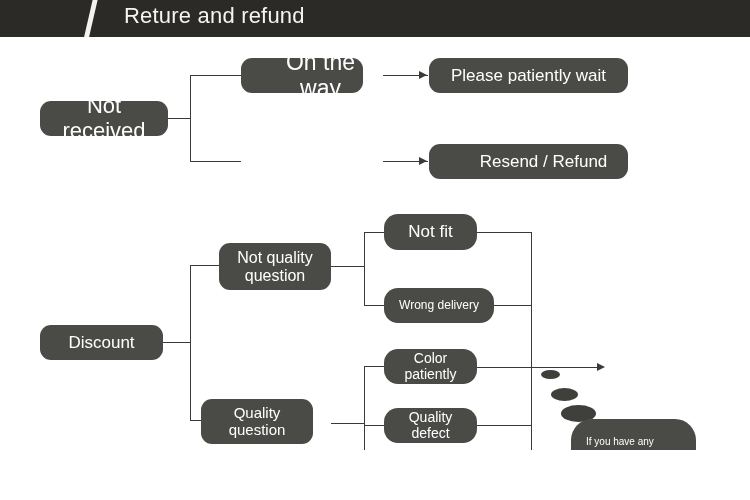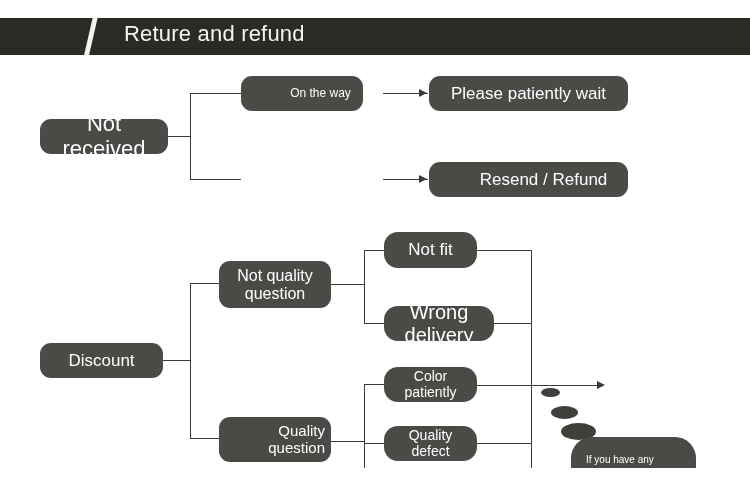--- a/index.html
+++ b/index.html
@@ -4,21 +4,21 @@
 <title>Return and refund flowchart</title>
 <style>
   html,body{margin:0;padding:0;}
   body{
     width:750px;height:500px;
     background:#ffffff;
     font-family:"Liberation Sans","DejaVu Sans",sans-serif;
     overflow:hidden;
     position:relative;
   }
-  #stage{position:relative;width:750px;height:450px;overflow:hidden;margin-top:18px;}
+  #stage{position:relative;width:750px;height:450px;overflow:hidden;}
 
   
   .header{
     position:absolute;left:0;top:0;width:750px;height:37px;
     background:#2b2a26;overflow:hidden;
   }
   .header-slash{
     position:absolute;left:88px;top:-4px;width:5px;height:48px;
     background:#f2f2ee;
     transform:skewX(-13deg);
@@ -89,48 +89,48 @@
   </div>
   <div class="header-rule"></div>
 
   <div class="node" style="left:40px;top:101px;width:128px;height:35px;font-size:22px;">Not received</div>
 
   <div class="ln h" style="left:168px;top:118px;width:23px;"></div>
   <div class="ln v" style="left:190px;top:75px;height:87px;"></div>
   <div class="ln h" style="left:190px;top:75px;width:51px;"></div>
   <div class="ln h" style="left:190px;top:161px;width:51px;"></div>
 
-  <div class="node" style="left:241px;top:58px;width:122px;height:35px;font-size:12px;padding-left:43px;">On the way</div>
+  <div class="node" style="left:241px;top:58px;width:122px;height:35px;font-size:23px;padding-left:43px;">On the way</div>
 
   <div class="ln h" style="left:383px;top:75px;width:45px;"></div>
   <div class="arrowhead" style="left:419px;top:71px;"></div>
   <div class="ln h" style="left:383px;top:161px;width:45px;"></div>
   <div class="arrowhead" style="left:419px;top:157px;"></div>
 
   <div class="node" style="left:429px;top:58px;width:199px;height:35px;font-size:17px;">Please patiently wait</div>
   <div class="node" style="left:429px;top:144px;width:199px;height:35px;font-size:17px;padding-left:36px;">Resend / Refund</div>
 
   <div class="node" style="left:40px;top:325px;width:123px;height:35px;font-size:17px;">Discount</div>
 
   <div class="ln h" style="left:163px;top:342px;width:28px;"></div>
   <div class="ln v" style="left:190px;top:265px;height:156px;"></div>
   <div class="ln h" style="left:190px;top:265px;width:29px;"></div>
   <div class="ln h" style="left:190px;top:420px;width:29px;"></div>
 
   <div class="node" style="left:219px;top:243px;width:112px;height:47px;font-size:16px;">Not quality
 question</div>
-  <div class="node" style="left:219px;top:399px;width:112px;height:45px;font-size:15px;text-align:right;">Quality question</div>
+  <div class="node" style="left:201px;top:399px;width:112px;height:45px;font-size:15px;">Quality question</div>
 
   <div class="ln h" style="left:331px;top:266px;width:33px;"></div>
   <div class="ln v" style="left:364px;top:232px;height:74px;"></div>
   <div class="ln h" style="left:364px;top:232px;width:20px;"></div>
   <div class="ln h" style="left:364px;top:305px;width:20px;"></div>
 
   <div class="node sq" style="left:384px;top:214px;width:93px;height:36px;font-size:17px;">Not fit</div>
-  <div class="node sq" style="left:384px;top:288px;width:110px;height:35px;font-size:20px;">Wrong delivery</div>
+  <div class="node sq" style="left:384px;top:288px;width:110px;height:35px;font-size:12px;">Wrong delivery</div>
 
   <div class="ln h" style="left:331px;top:423px;width:33px;"></div>
   <div class="ln v" style="left:364px;top:366px;height:115px;"></div>
   <div class="ln h" style="left:364px;top:366px;width:20px;"></div>
   <div class="ln h" style="left:364px;top:425px;width:20px;"></div>
   <div class="ln h" style="left:364px;top:481px;width:20px;"></div>
 
   <div class="node sq" style="left:384px;top:349px;width:93px;height:35px;font-size:14px;">Color patiently</div>
   <div class="node sq" style="left:384px;top:408px;width:93px;height:35px;font-size:14px;">Quality defect</div>
   <div class="node sq" style="left:377px;top:463px;width:101px;height:35px;font-size:14px;">Damage</div>

